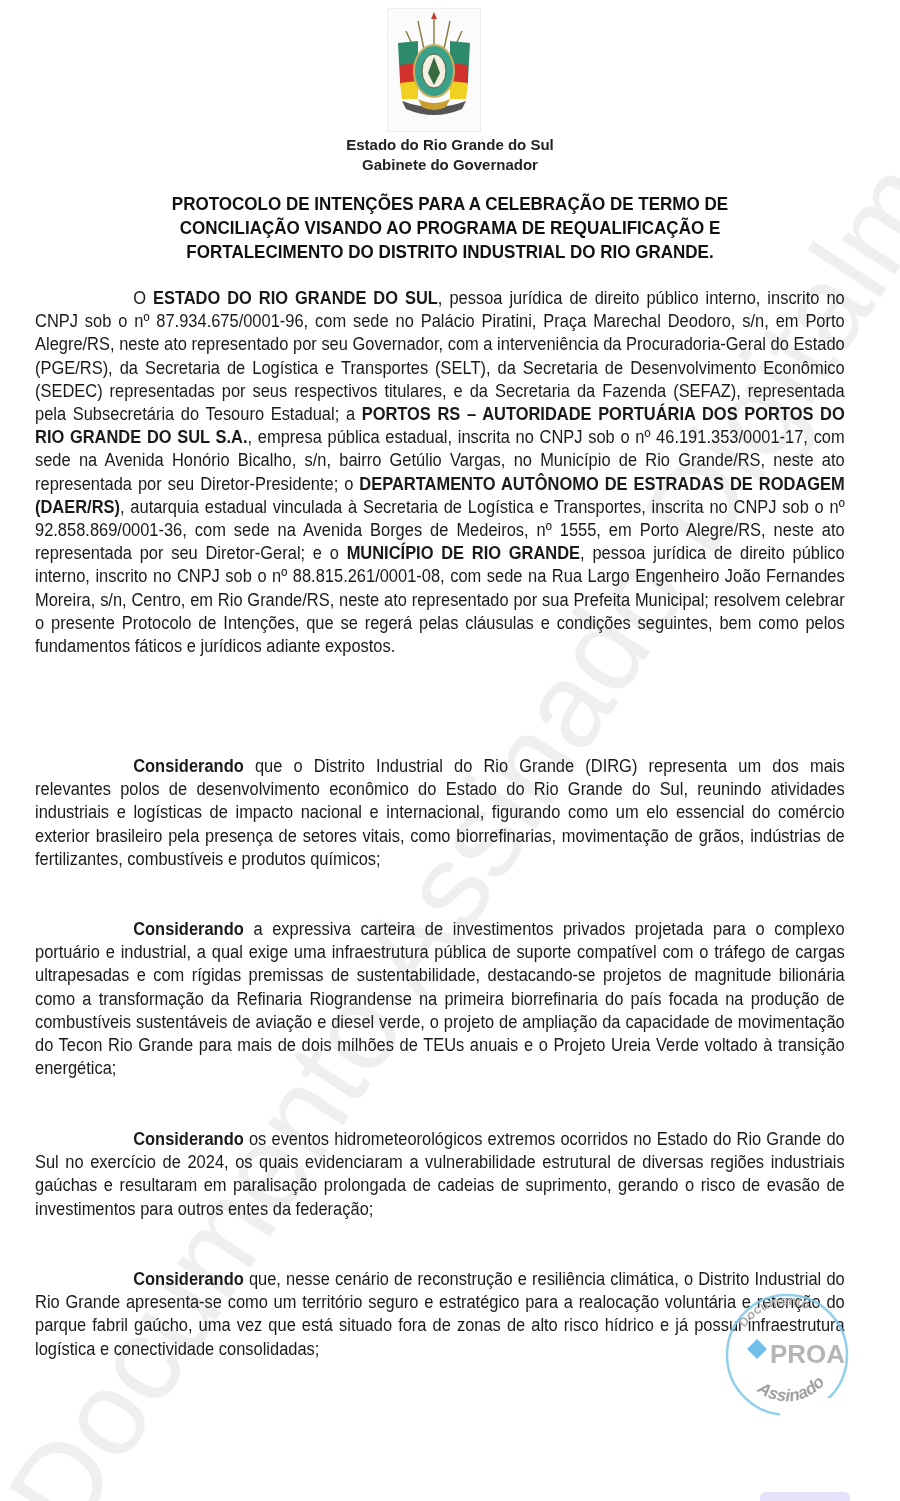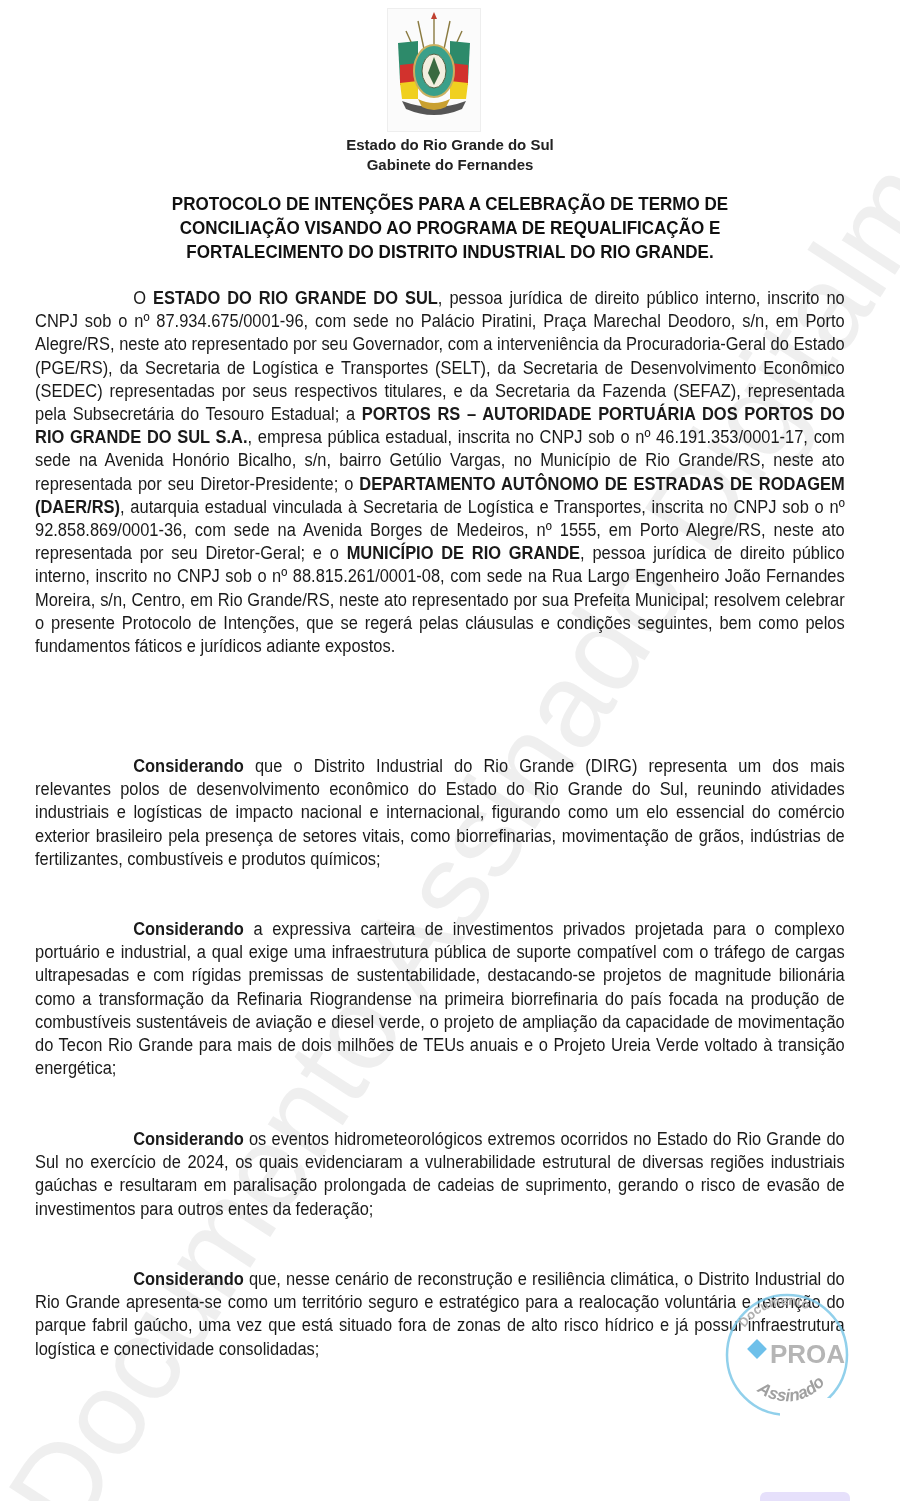--- a/index.html
+++ b/index.html
@@ -57,21 +57,21 @@
       <path d="M80 74 L62 72 L62 90 L78 90 Z" fill="#f0d020"></path>
       <ellipse cx="46" cy="62" rx="20" ry="26" fill="#3aa08a" stroke="#c9b060" stroke-width="2"></ellipse>
       <ellipse cx="46" cy="62" rx="12" ry="17" fill="#f2efe0" stroke="#506040" stroke-width="1"></ellipse>
       <polygon points="46,48 52,64 46,76 40,64" fill="#3a6a40"></polygon>
       <path d="M14 92 Q46 104 78 92 L74 100 Q46 112 18 100 Z" fill="#555"></path>
       <path d="M30 90 Q46 98 62 90 L58 98 Q46 104 34 98 Z" fill="#c9a030"></path>
     </svg>
   </div>
 
   <div class="hdr" style="top:136px;">Estado do Rio Grande do Sul</div>
-  <div class="hdr" style="top:156px;">Gabinete do Fernandes</div>
+  <div class="hdr" style="top:156px;">Gabinete do Governador</div>
 
   <div class="title">
     <div>PROTOCOLO DE INTENÇÕES PARA A CELEBRAÇÃO DE TERMO DE</div>
     <div>CONCILIAÇÃO VISANDO AO PROGRAMA DE REQUALIFICAÇÃO E</div>
     <div>FORTALECIMENTO DO DISTRITO INDUSTRIAL DO RIO GRANDE.</div>
   </div>
 
   <div class="body" style="top:287px;">
     <p><span>O </span><b>ESTADO DO RIO GRANDE DO SUL</b><span>, pessoa jurídica de direito público interno, inscrito no CNPJ sob o nº 87.934.675/0001-96, com sede no Palácio Piratini, Praça Marechal Deodoro, s/n, em Porto Alegre/RS, neste ato representado por seu Governador, com a interveniência da Procuradoria-Geral do Estado (PGE/RS), da Secretaria de Logística e Transportes (SELT), da Secretaria de Desenvolvimento Econômico (SEDEC) representadas por seus respectivos titulares, e da Secretaria da Fazenda (SEFAZ), representada pela Subsecretária do Tesouro Estadual; a </span><b>PORTOS RS – AUTORIDADE PORTUÁRIA DOS PORTOS DO RIO GRANDE DO SUL S.A.</b><span>, empresa pública estadual, inscrita no CNPJ sob o nº 46.191.353/0001-17, com sede na Avenida Honório Bicalho, s/n, bairro Getúlio Vargas, no Município de Rio Grande/RS, neste ato representada por seu Diretor-Presidente; o </span><b>DEPARTAMENTO AUTÔNOMO DE ESTRADAS DE RODAGEM (DAER/RS)</b><span>, autarquia estadual vinculada à Secretaria de Logística e Transportes, inscrita no CNPJ sob o nº 92.858.869/0001-36, com sede na Avenida Borges de Medeiros, nº 1555, em Porto Alegre/RS, neste ato representada por seu Diretor-Geral; e o </span><b>MUNICÍPIO DE RIO GRANDE</b><span>, pessoa jurídica de direito público interno, inscrito no CNPJ sob o nº 88.815.261/0001-08, com sede na Rua Largo Engenheiro João Fernandes Moreira, s/n, Centro, em Rio Grande/RS, neste ato representado por sua Prefeita Municipal; resolvem celebrar o presente Protocolo de Intenções, que se regerá pelas cláusulas e condições seguintes, bem como pelos fundamentos fáticos e jurídicos adiante expostos.</span></p>
   </div>

